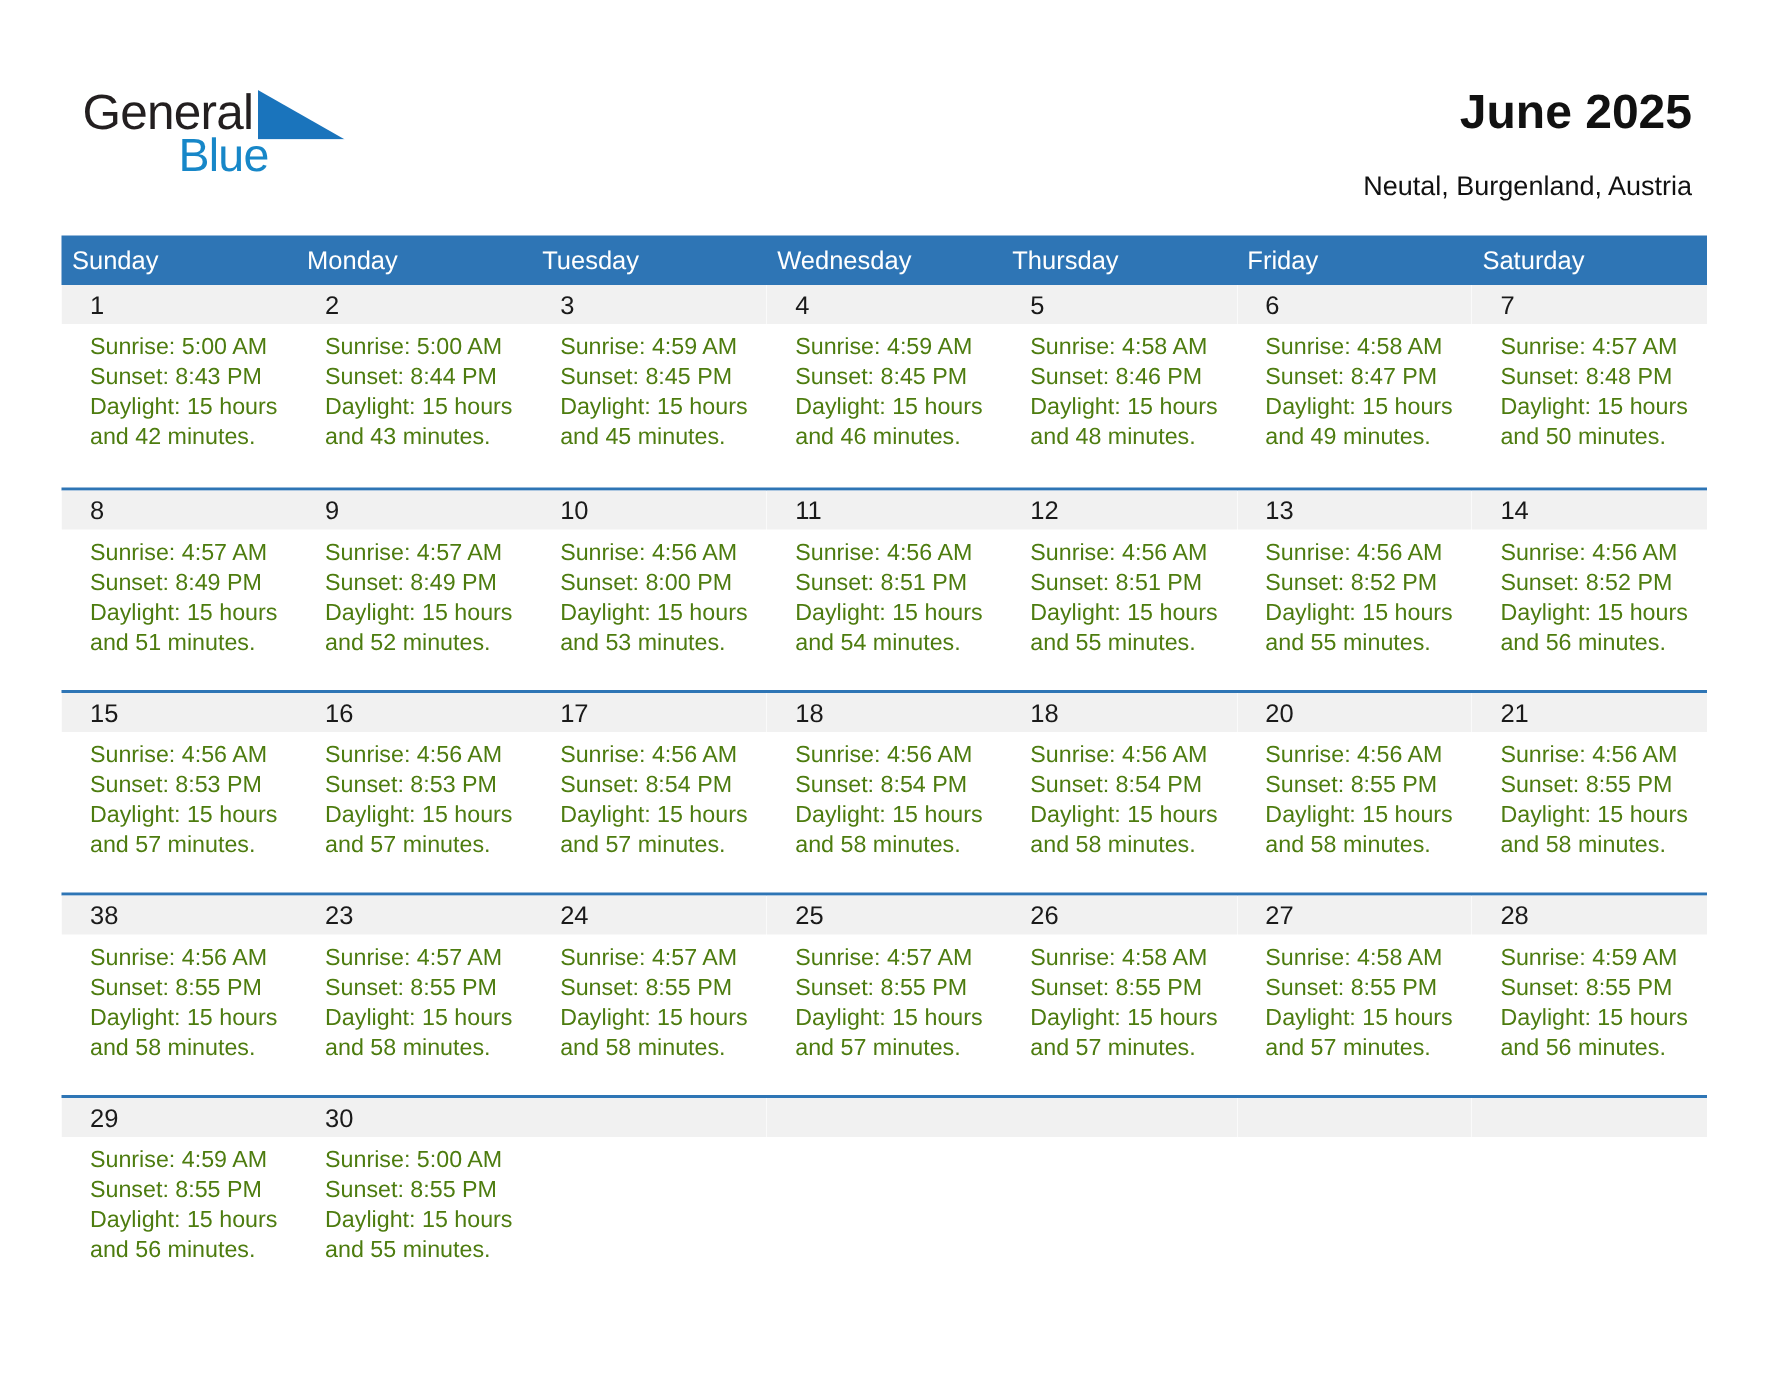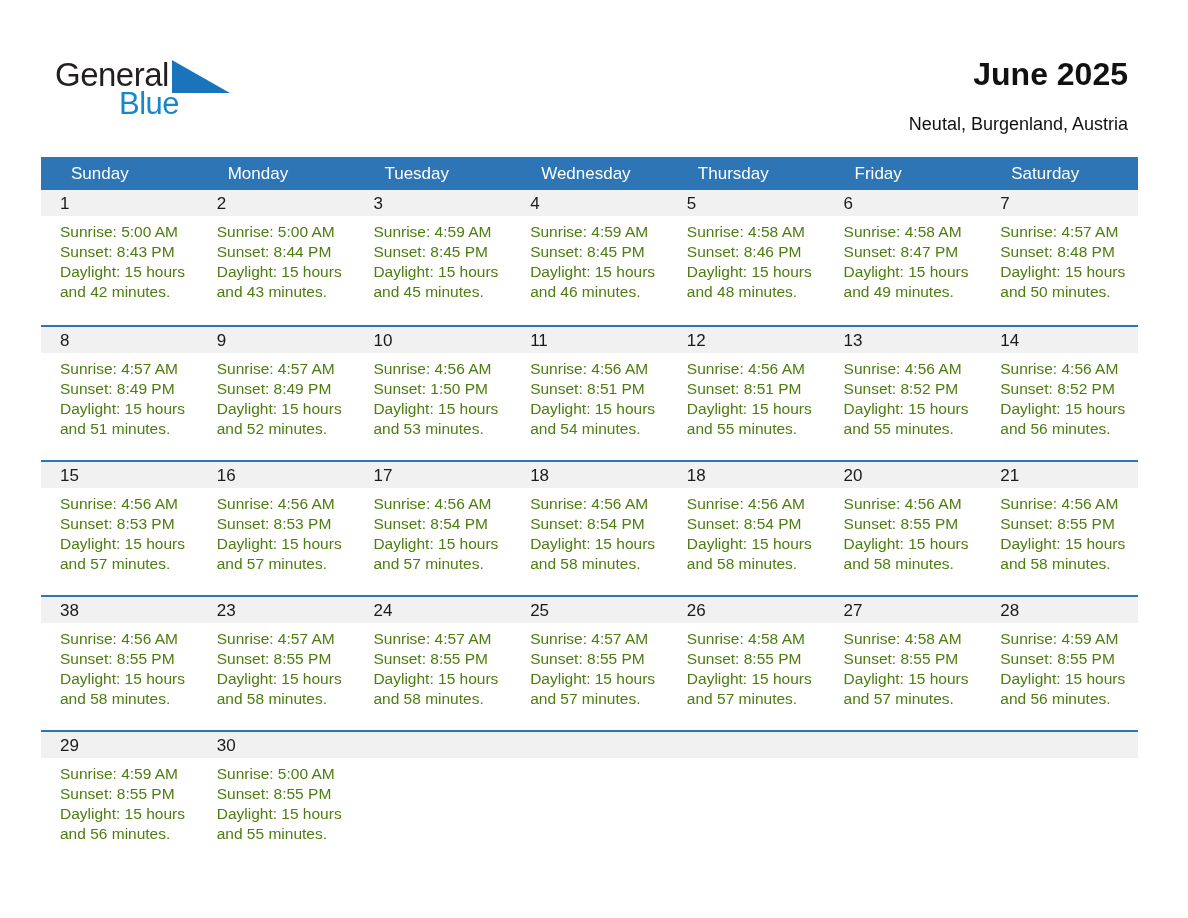--- a/index.html
+++ b/index.html
@@ -28,21 +28,21 @@
   
   .title-block{position:absolute;top:50px;right:60px;text-align:right;}
   .month-title{font-size:32px;font-weight:700;color:#111;line-height:48px;}
   .location{font-size:18px;font-weight:400;color:#111;line-height:28px;margin-top:12px;}
 
   
   .calendar{position:absolute;left:41px;top:157px;width:1097px;}
   .weekday-row{display:grid;grid-template-columns:repeat(7,1fr);
     background:var(--header-blue);height:33px;}
   .weekday-cell{color:#fff;font-size:17px;font-weight:400;
-    line-height:33px;padding-left:30px;overflow:hidden;white-space:nowrap;}
+    line-height:33px;padding-left:7px;overflow:hidden;white-space:nowrap;}
   .week-row{display:grid;grid-template-columns:repeat(7,1fr);
     height:135px;border-top:2px solid var(--line-blue);}
   .week-row.first{border-top:none;}
   .day-cell{overflow:hidden;}
   .day-num{height:26px;background:var(--band-gray);
     font-size:17px;line-height:27px;padding-left:19px;color:#1a1a1a;}
   .day-details{padding:6px 12px 0 19px;font-size:15.5px;line-height:20px;color:#4d7c0f;}
   .day-details div{white-space:normal;}
 </style>
 </head>
@@ -146,21 +146,21 @@
             <div class="day-details">
               <div>Sunrise: 4:57 AM</div>
               <div>Sunset: 8:49 PM</div>
               <div>Daylight: 15 hours and 52 minutes.</div>
             </div>
           </div>
           <div class="day-cell">
             <div class="day-num">10</div>
             <div class="day-details">
               <div>Sunrise: 4:56 AM</div>
-              <div>Sunset: 1:50 PM</div>
+              <div>Sunset: 8:00 PM</div>
               <div>Daylight: 15 hours and 53 minutes.</div>
             </div>
           </div>
           <div class="day-cell">
             <div class="day-num">11</div>
             <div class="day-details">
               <div>Sunrise: 4:56 AM</div>
               <div>Sunset: 8:51 PM</div>
               <div>Daylight: 15 hours and 54 minutes.</div>
             </div>

